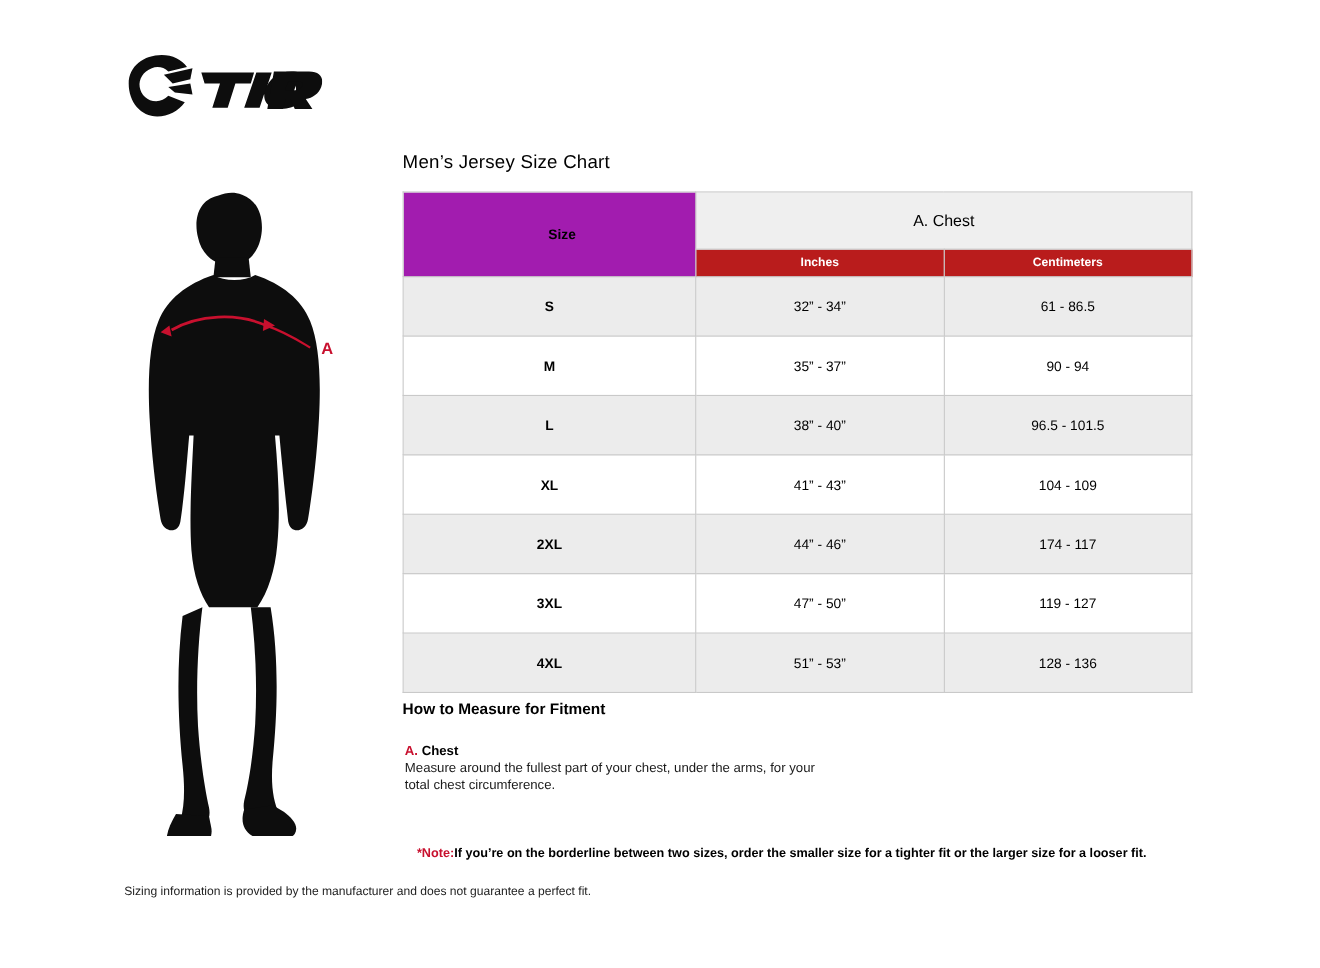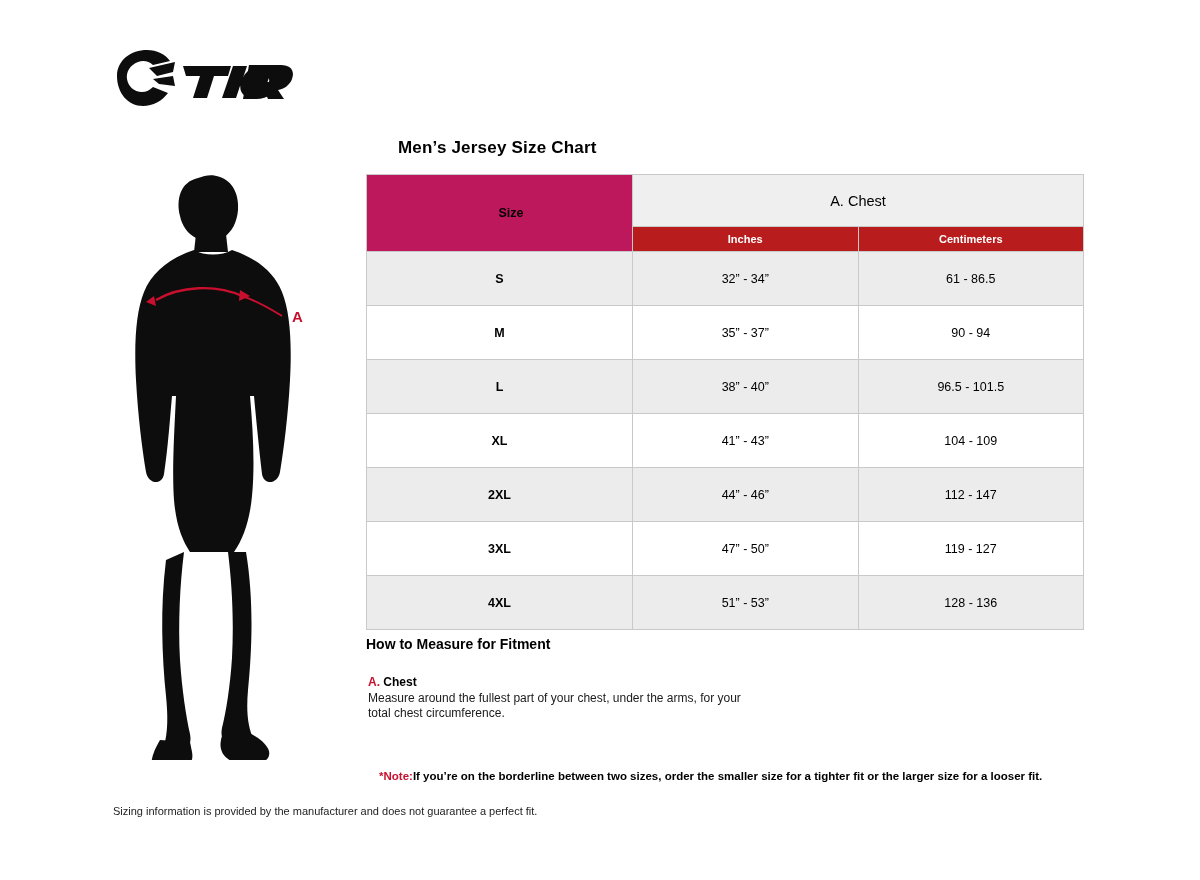--- a/index.html
+++ b/index.html
@@ -35,43 +35,42 @@
     height: 600px;
   }
   .figure-wrap svg { display: block; }
 
   
   .chart-title {
     position: absolute;
     left: 366px;
     top: 138px;
     font-size: 17px;
-    font-weight: bold;
+    font-weight: normal;
     letter-spacing: 0.2px;
-    margin-left: 32px;
   }
 
   
   .size-table {
     position: absolute;
     left: 366px;
     top: 174px;
     width: 718px;
     border-collapse: collapse;
     table-layout: fixed;
   }
   .size-table td, .size-table th {
     border: 1px solid #c9c9c9;
     text-align: center;
     vertical-align: middle;
   }
   .th-size {
     width: 240px;
     height: 74px;
-    background: #be185d;
+    background: #a21caf;
     font-size: 12.5px;
     font-weight: bold;
     padding-left: 24px;
   }
   .th-group {
     height: 48px;
     background: #efefef;
     font-size: 14.5px;
     font-weight: normal;
   }
@@ -217,21 +216,21 @@
       <td class="cell-val">96.5 - 101.5</td>
     </tr>
     <tr>
       <td class="cell-size">XL</td>
       <td class="cell-val">41” - 43”</td>
       <td class="cell-val">104 - 109</td>
     </tr>
     <tr class="alt">
       <td class="cell-size">2XL</td>
       <td class="cell-val">44” - 46”</td>
-      <td class="cell-val">112 - 147</td>
+      <td class="cell-val">174 - 117</td>
     </tr>
     <tr>
       <td class="cell-size">3XL</td>
       <td class="cell-val">47” - 50”</td>
       <td class="cell-val">119 - 127</td>
     </tr>
     <tr class="alt">
       <td class="cell-size">4XL</td>
       <td class="cell-val">51” - 53”</td>
       <td class="cell-val">128 - 136</td>

